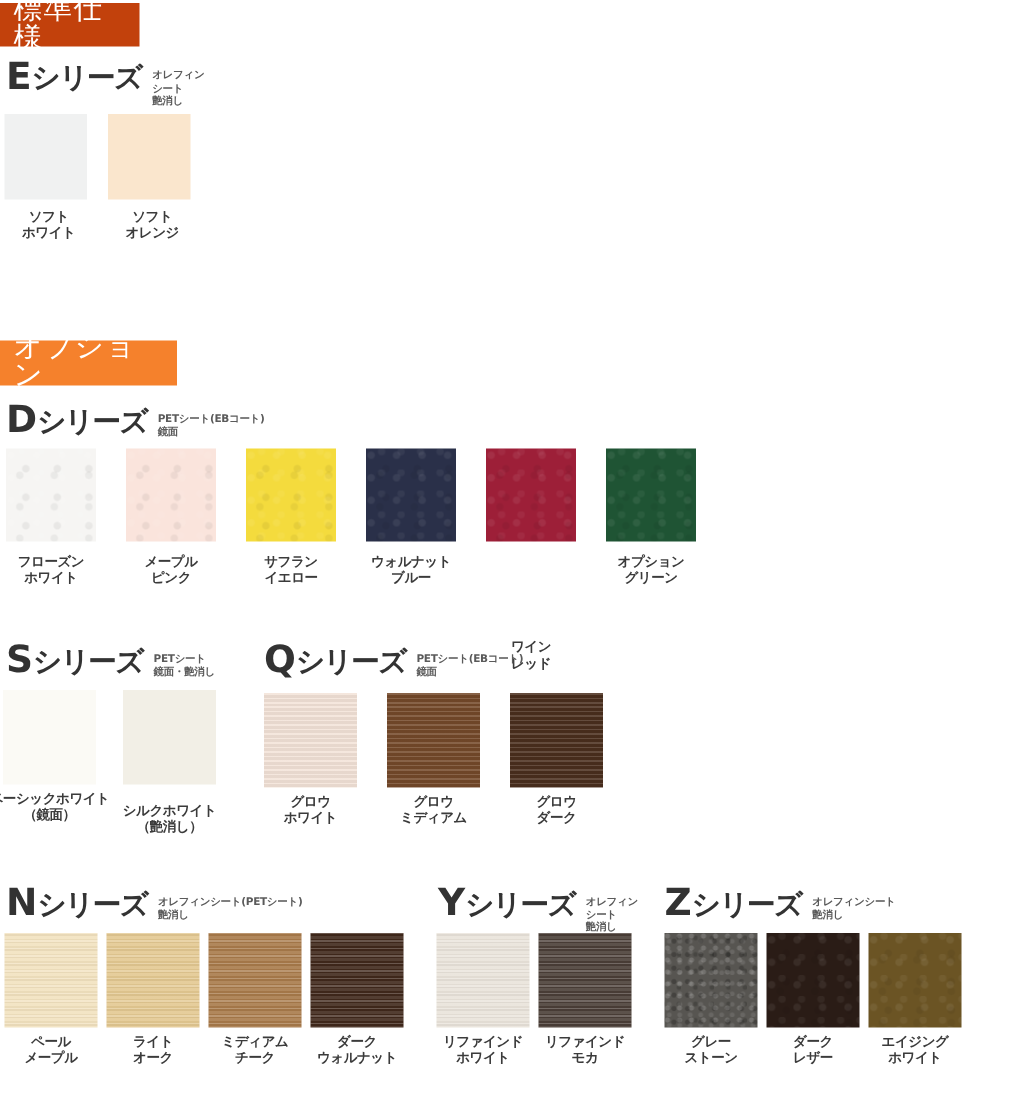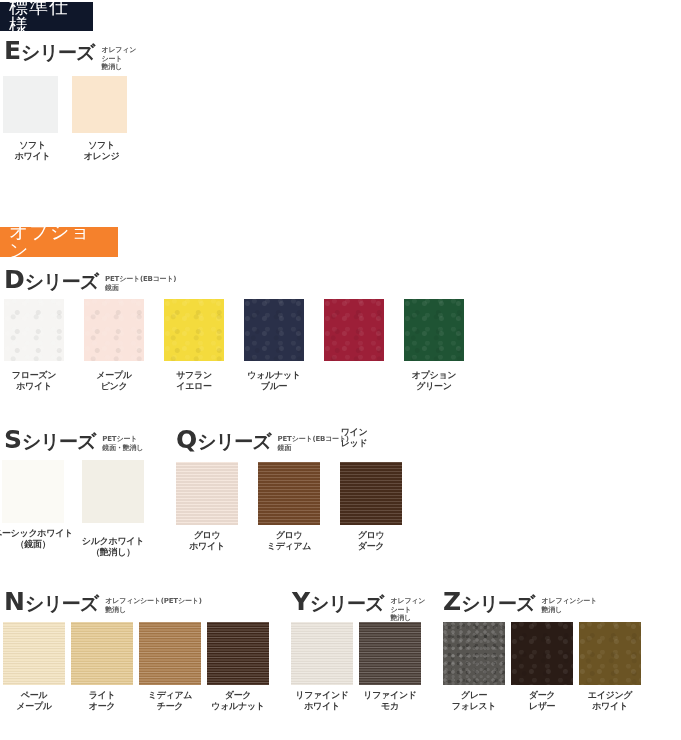--- a/index.html
+++ b/index.html
@@ -28,21 +28,21 @@
     font-size: 19px;
     font-weight: 500;
     letter-spacing: 1px;
     line-height: 1;
     box-sizing: border-box;
     padding: 0 9px 2px 9px;
   }
   .banner-standard {
     left: 0; top: 2px;
     width: 93px; height: 29px;
-    background: #0f172a;
+    background: #c2410c;
   }
   .banner-option {
     left: 0; top: 227px;
     width: 118px; height: 30px;
     background: #f5812c;
   }
 
   
   .series-head {
     position: absolute;
@@ -298,21 +298,21 @@
   <span class="series-letter">Z</span>
   <span class="series-word">シリーズ</span>
   <span class="series-sub">オレフィンシート
 艶消し</span>
 </div>
 
 <div class="swatch tex-stone" style="left:443px; top:622px; width:62px; height:63px;">
   <div class="chip" style="background-color:#575551;"></div>
 </div>
 <div class="swatch-label" style="left:436px; top:690px; width:76px;">グレー
-フォレスト</div>
+ストーン</div>
 
 <div class="swatch tex-leather" style="left:511px; top:622px; width:62px; height:63px;">
   <div class="chip" style="background-color:#2a1c16;"></div>
 </div>
 <div class="swatch-label" style="left:504px; top:690px; width:76px;">ダーク
 レザー</div>
 
 <div class="swatch tex-leather" style="left:579px; top:622px; width:62px; height:63px;">
   <div class="chip" style="background-color:#6b5424;"></div>
 </div>

